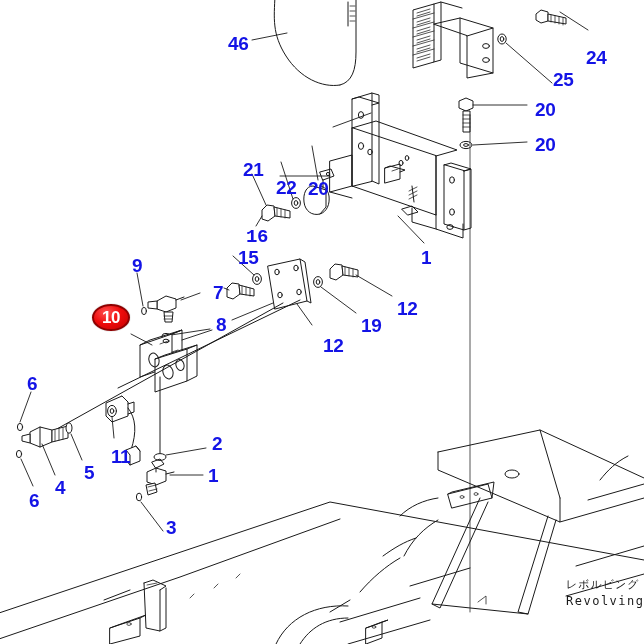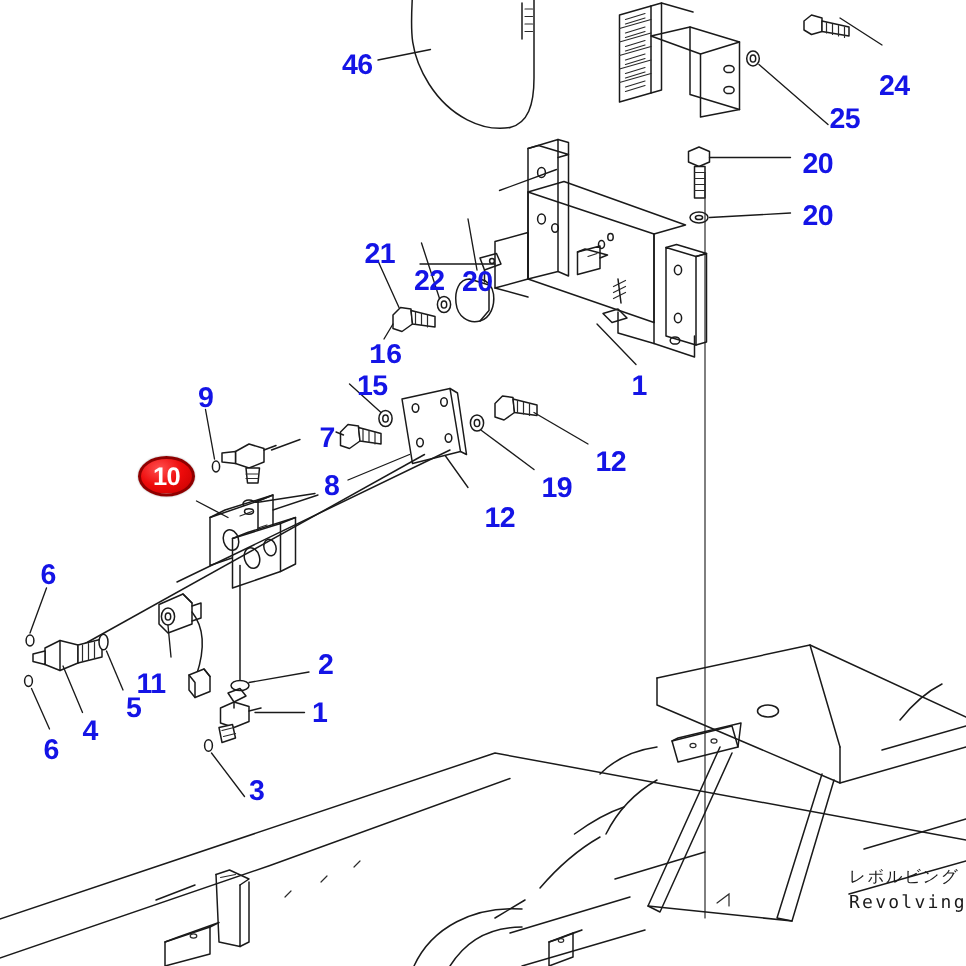--- a/index.html
+++ b/index.html
@@ -378,21 +378,21 @@
   <div class="callout" style="left:421px;top:248px;">1</div>
   <div class="callout" style="left:211px;top:248px;margin-left:27px;">15</div>
   <div class="callout" style="left:132px;top:256px;">9</div>
   <div class="callout" style="left:213px;top:283px;">7</div>
   <div class="callout" style="left:216px;top:315px;">8</div>
   <div class="callout" style="left:397px;top:299px;">12</div>
   <div class="callout" style="left:361px;top:316px;">19</div>
   <div class="callout" style="left:323px;top:336px;">12</div>
   <div class="callout" style="left:27px;top:374px;">6</div>
   <div class="callout" style="left:212px;top:434px;">2</div>
-  <div class="callout" style="left:91px;top:447px;">11</div>
+  <div class="callout" style="left:111px;top:447px;">11</div>
   <div class="callout" style="left:84px;top:463px;">5</div>
   <div class="callout" style="left:208px;top:466px;">1</div>
   <div class="callout" style="left:55px;top:478px;">4</div>
   <div class="callout" style="left:29px;top:491px;">6</div>
   <div class="callout" style="left:166px;top:518px;">3</div>
 
   <div class="hl" style="left:92px;top:304px;">10</div>
 
   <div class="jp" style="left:566px;top:578px;">レボルビング</div>
   <div class="jp en" style="left:566px;top:594px;">Revolving</div>

